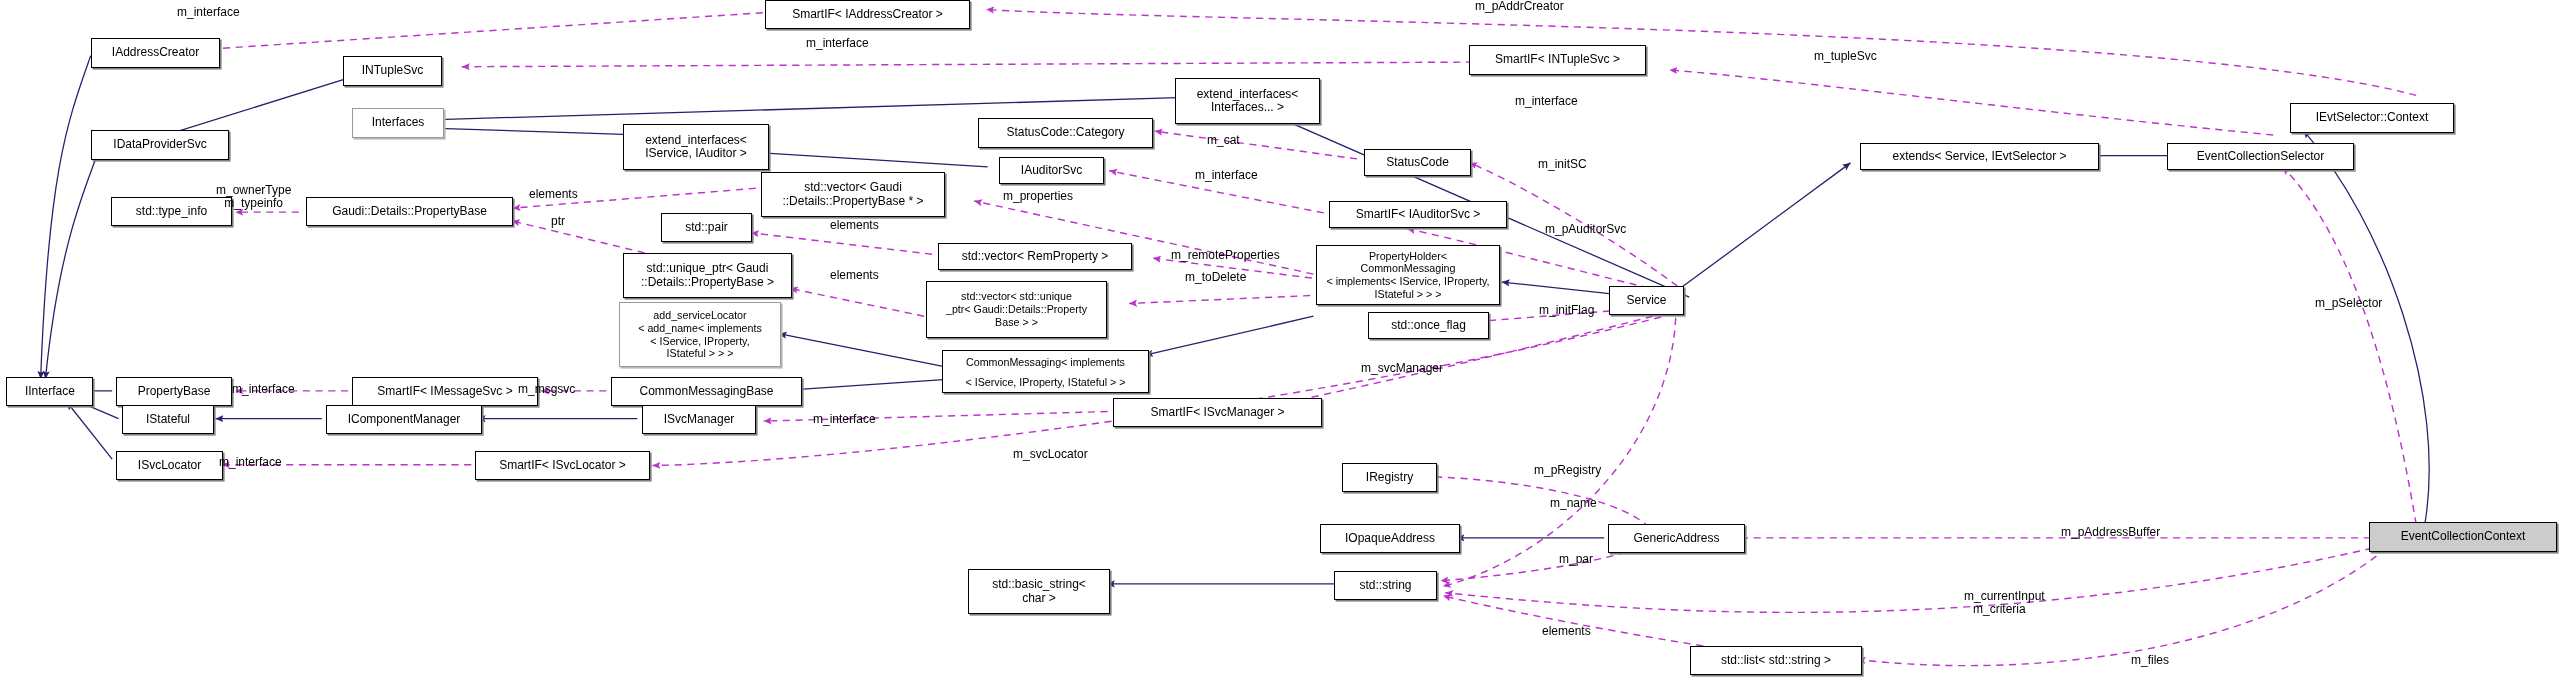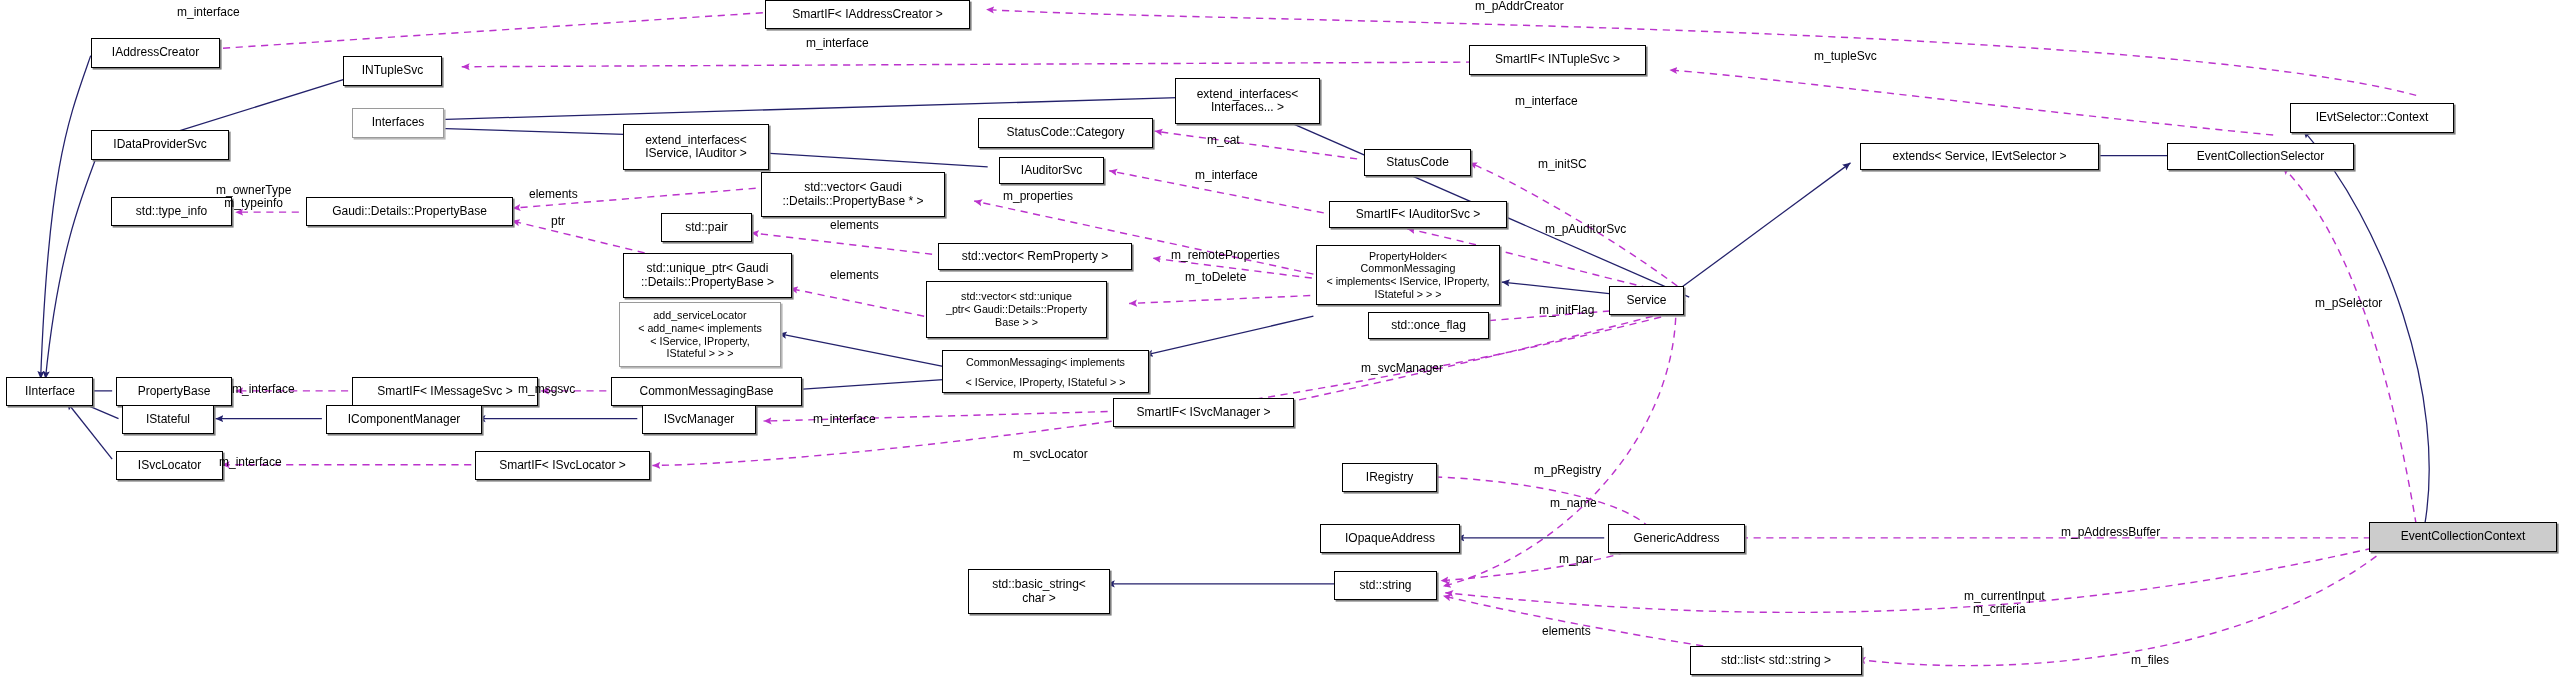--- a/index.html
+++ b/index.html
@@ -203,21 +203,21 @@
   <div class="node faint" style="left:619px;top:302px;width:162px;height:65px;font-size:10.7px;line-height:12.7px;"><span>add_serviceLocator
 &lt; add_name&lt; implements
 &lt; IService, IProperty,
 IStateful &gt; &gt; &gt;</span></div>
   <div class="node plain" style="left:942px;top:350px;width:207px;height:43px;font-size:10.7px;line-height:20px;"><span>CommonMessaging&lt; implements
 &lt; IService, IProperty, IStateful &gt; &gt;</span></div>
   <div class="node plain" style="left:6.4px;top:377px;width:87px;height:29px;"><span>IInterface</span></div>
   <div class="node plain" style="left:116px;top:377px;width:116px;height:29px;"><span>PropertyBase</span></div>
   <div class="node plain" style="left:352px;top:377px;width:186px;height:29px;"><span>SmartIF&lt; IMessageSvc &gt;</span></div>
   <div class="node plain" style="left:611px;top:377px;width:191px;height:29px;"><span>CommonMessagingBase</span></div>
-  <div class="node plain" style="left:1113px;top:398px;width:181px;height:29px;"><span>SmartIF&lt; ISvcManager &gt;</span></div>
+  <div class="node plain" style="left:1113px;top:398px;width:209px;height:29px;"><span>SmartIF&lt; ISvcManager &gt;</span></div>
   <div class="node plain" style="left:122px;top:405px;width:92px;height:29px;"><span>IStateful</span></div>
   <div class="node plain" style="left:326px;top:405px;width:156px;height:29px;"><span>IComponentManager</span></div>
   <div class="node plain" style="left:642px;top:405px;width:114px;height:29px;"><span>ISvcManager</span></div>
   <div class="node plain" style="left:116px;top:451px;width:107px;height:29px;"><span>ISvcLocator</span></div>
   <div class="node plain" style="left:475px;top:451px;width:175px;height:29px;"><span>SmartIF&lt; ISvcLocator &gt;</span></div>
   <div class="node plain" style="left:1342px;top:463px;width:95px;height:29px;"><span>IRegistry</span></div>
   <div class="node plain" style="left:1320px;top:524px;width:140px;height:29px;"><span>IOpaqueAddress</span></div>
   <div class="node plain" style="left:1608px;top:524px;width:137px;height:29px;"><span>GenericAddress</span></div>
   <div class="node plain" style="left:968px;top:569px;width:142px;height:45px;"><span>std::basic_string&lt;
 char &gt;</span></div>

